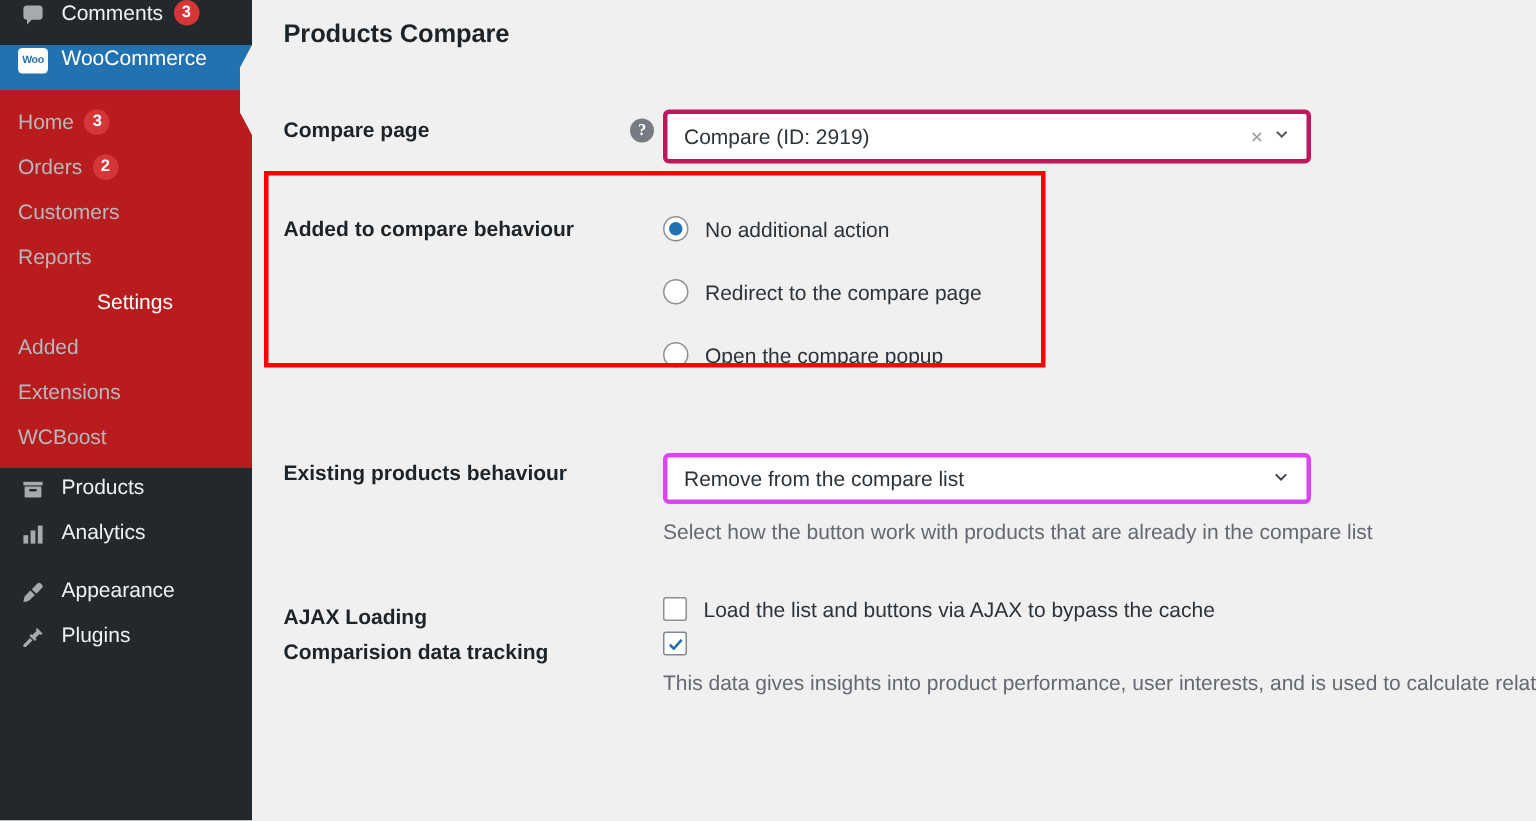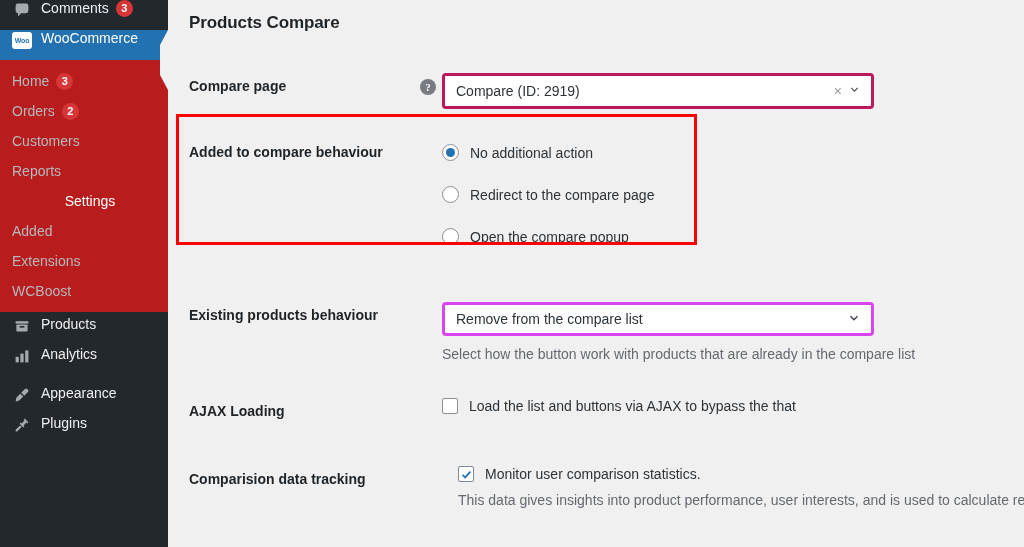--- a/index.html
+++ b/index.html
@@ -301,35 +301,34 @@
       </div>
     </div>
 
     <div class="row" style="margin-top:32px;">
       <div class="row-label">AJAX Loading</div>
       <div class="row-field">
         <div class="check-row">
           <span class="checkbox">
             
           </span>
-          <span class="opt-label">Load the list and buttons via AJAX to bypass the that</span>
-        </div>
-      </div>
-    </div>
-
-    <div class="row" style="margin-top:45px;gap:16px;">
+          <span class="opt-label">Load the list and buttons via AJAX to bypass the cache</span>
+        </div>
+      </div>
+    </div>
+
+    <div class="row" style="">
       <div class="row-label">Comparision data tracking</div>
       <div class="row-field">
         <div class="check-row">
           <span class="checkbox checked">
             <svg class="tick" width="13" height="13" viewBox="0 0 20 20" fill="none" stroke="#2271b1" stroke-width="2.6">
                 <path d="M4 10.5l4 4 8-9"></path>
               </svg>
           </span>
-          <span class="opt-label">Monitor user comparison statistics.</span>
         </div>
         <div class="description wrap">This data gives insights into product performance, user interests, and is used to calculate related data to products.</div>
       </div>
     </div>
 
   </div>
 
   <div class="annotation-box"></div>
 
 </div>

